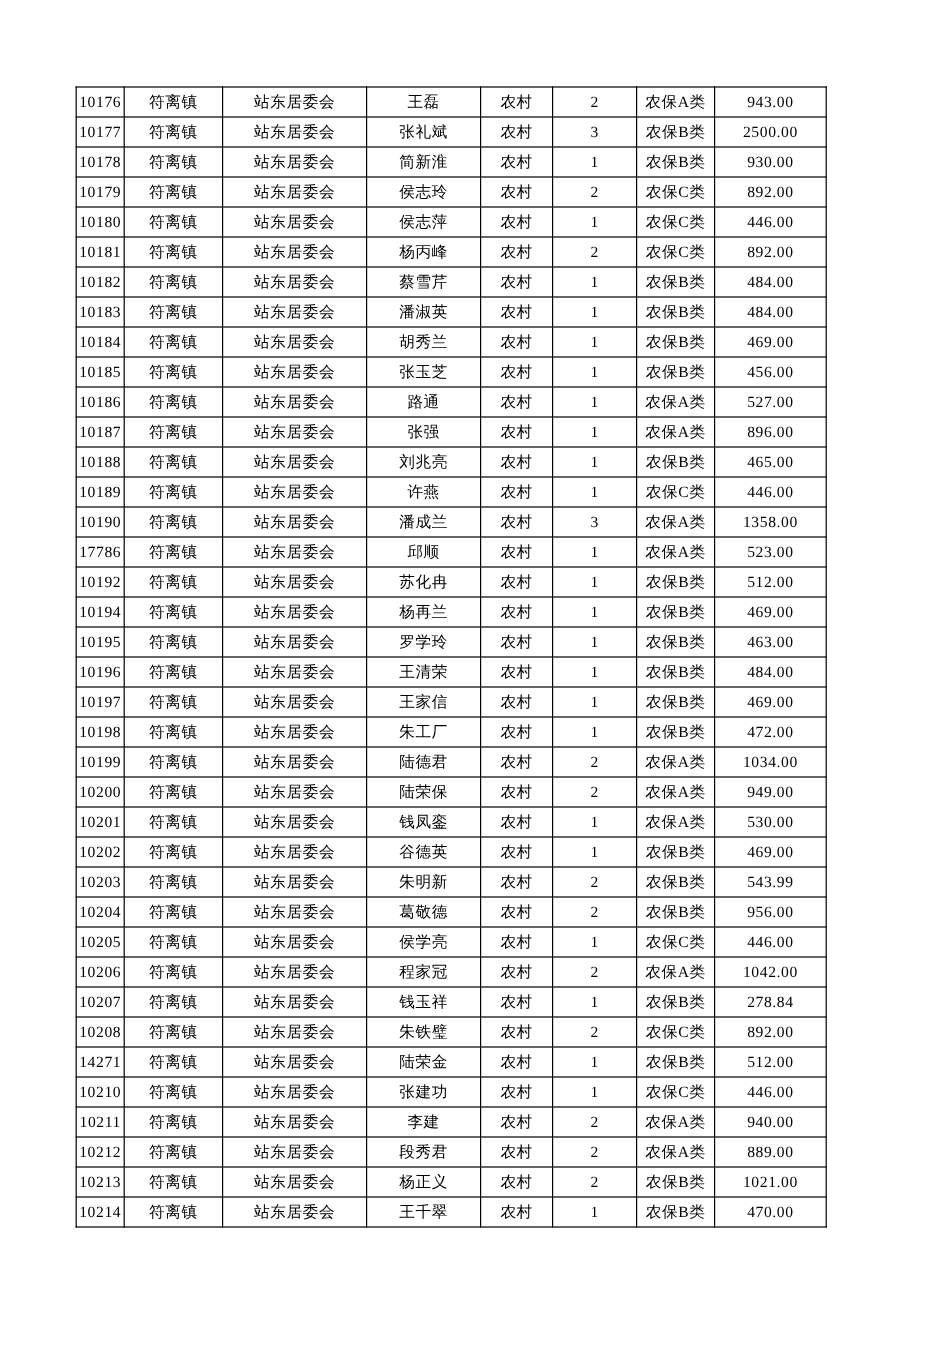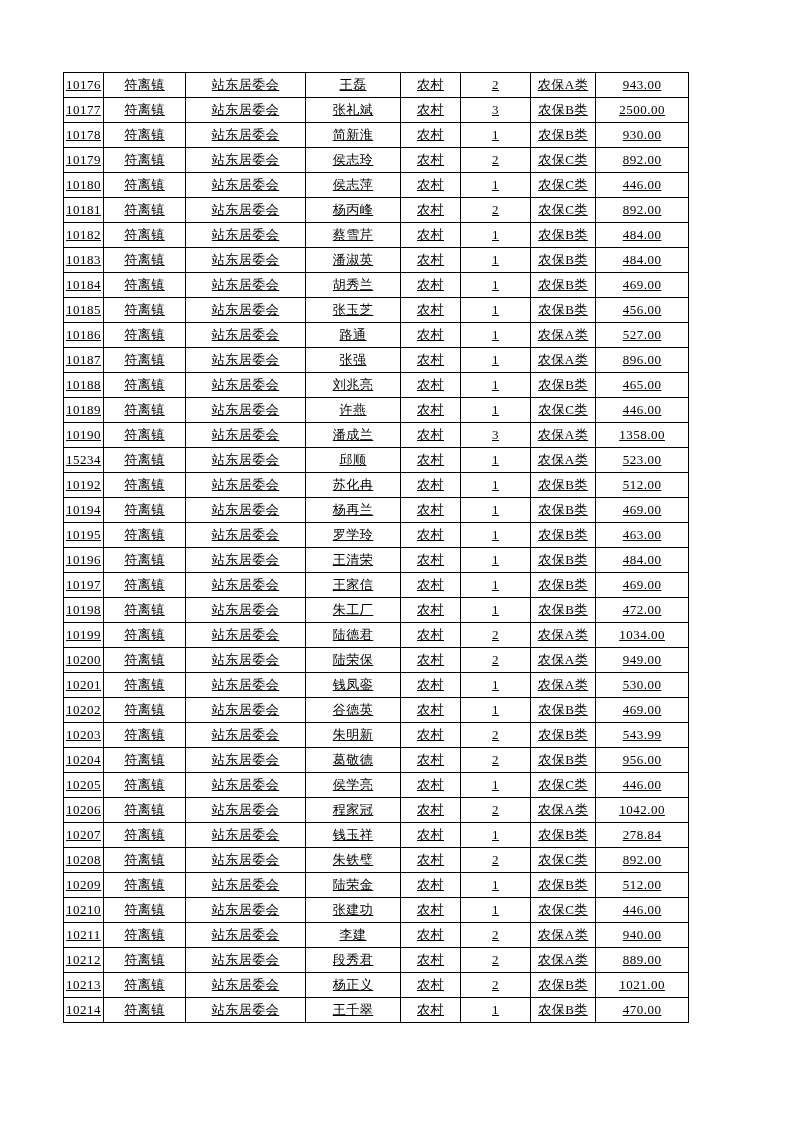--- a/index.html
+++ b/index.html
@@ -15,21 +15,20 @@
     height: 1122px;
     background: #ffffff;
     overflow: hidden;
   }
   table.data-table {
     position: absolute;
     top: 72px;
     left: 63px;
     border-collapse: collapse;
     table-layout: fixed;
-    text-decoration: underline;
   }
   table.data-table td {
     border: 1px solid #000000;
     height: 24px;
     padding: 0 2px;
     font-size: 13px;
     line-height: 24px;
     text-align: center;
     white-space: nowrap;
     overflow: hidden;
@@ -204,21 +203,21 @@
           <td>10190</td>
           <td>符离镇</td>
           <td>站东居委会</td>
           <td>潘成兰</td>
           <td>农村</td>
           <td>3</td>
           <td>农保A类</td>
           <td>1358.00</td>
         </tr>
         <tr>
-          <td>15234</td>
+          <td>17786</td>
           <td>符离镇</td>
           <td>站东居委会</td>
           <td>邱顺</td>
           <td>农村</td>
           <td>1</td>
           <td>农保A类</td>
           <td>523.00</td>
         </tr>
         <tr>
           <td>10192</td>
@@ -374,21 +373,21 @@
           <td>10208</td>
           <td>符离镇</td>
           <td>站东居委会</td>
           <td>朱铁璧</td>
           <td>农村</td>
           <td>2</td>
           <td>农保C类</td>
           <td>892.00</td>
         </tr>
         <tr>
-          <td>10209</td>
+          <td>14271</td>
           <td>符离镇</td>
           <td>站东居委会</td>
           <td>陆荣金</td>
           <td>农村</td>
           <td>1</td>
           <td>农保B类</td>
           <td>512.00</td>
         </tr>
         <tr>
           <td>10210</td>

